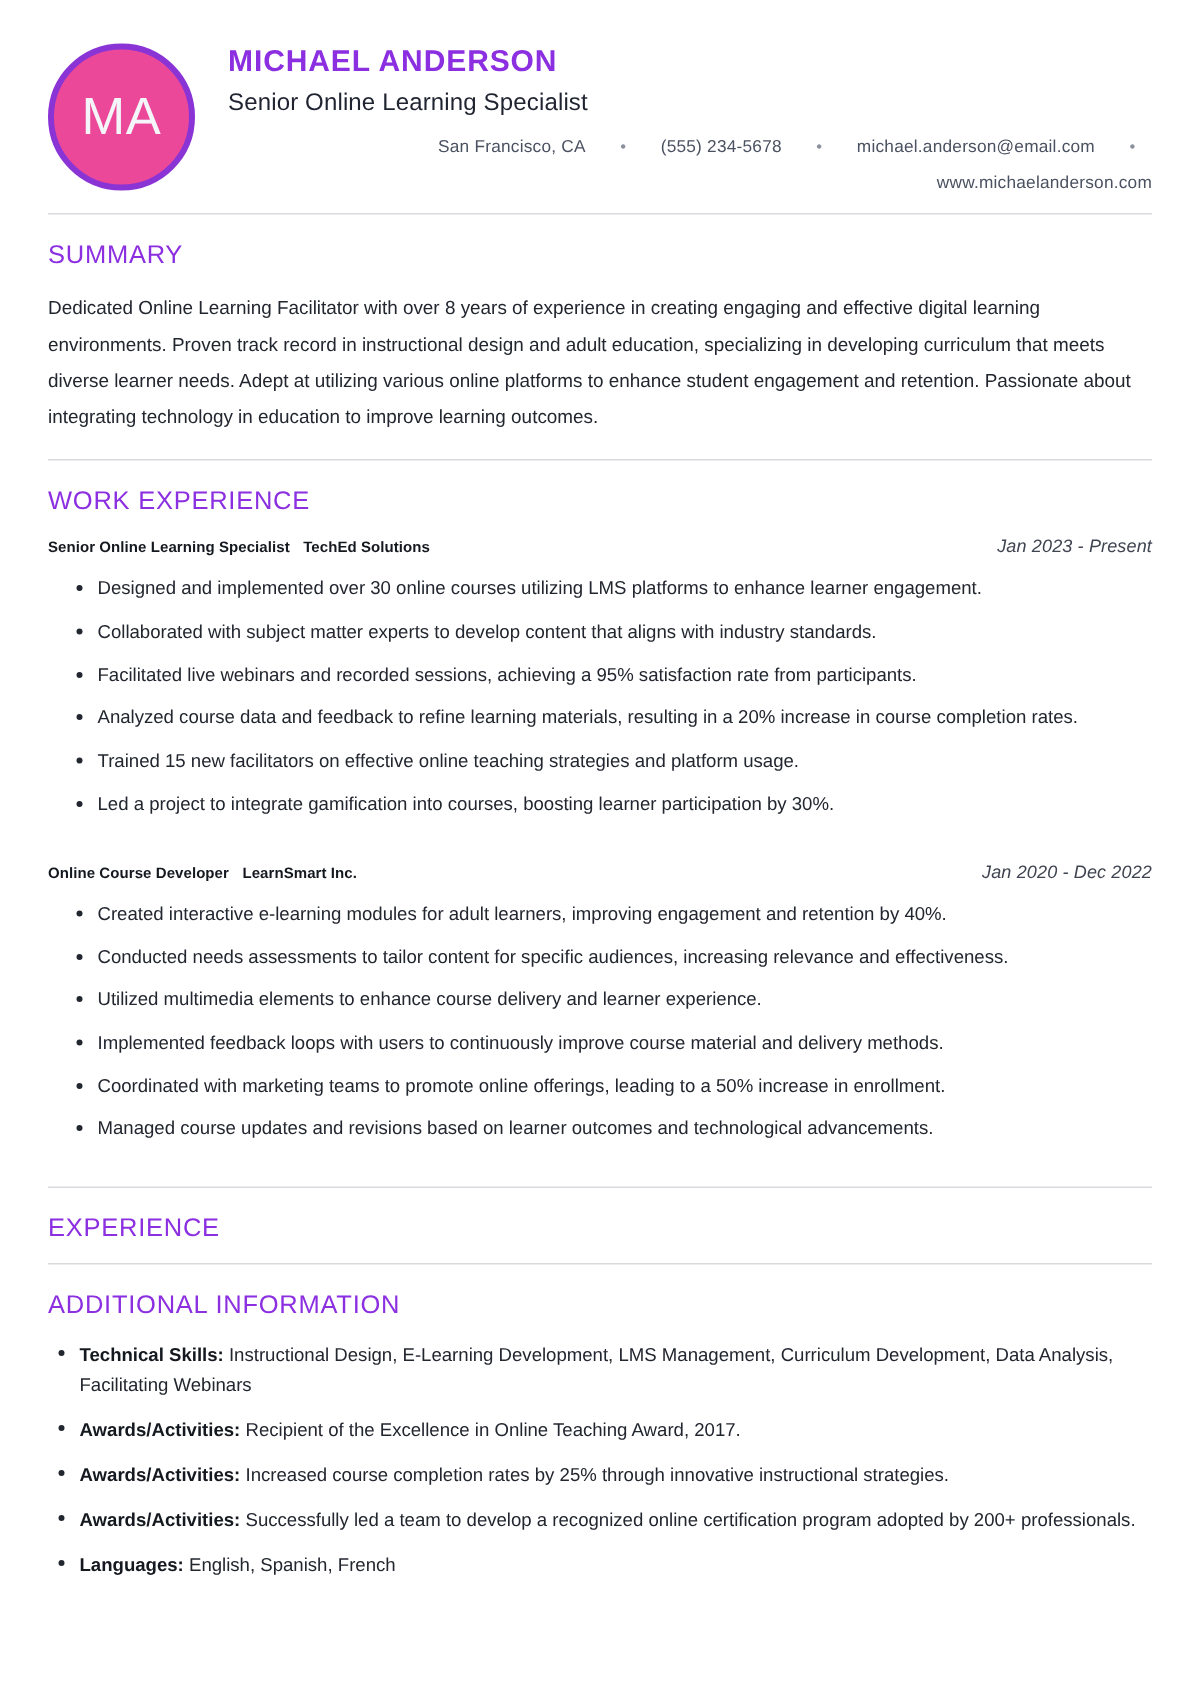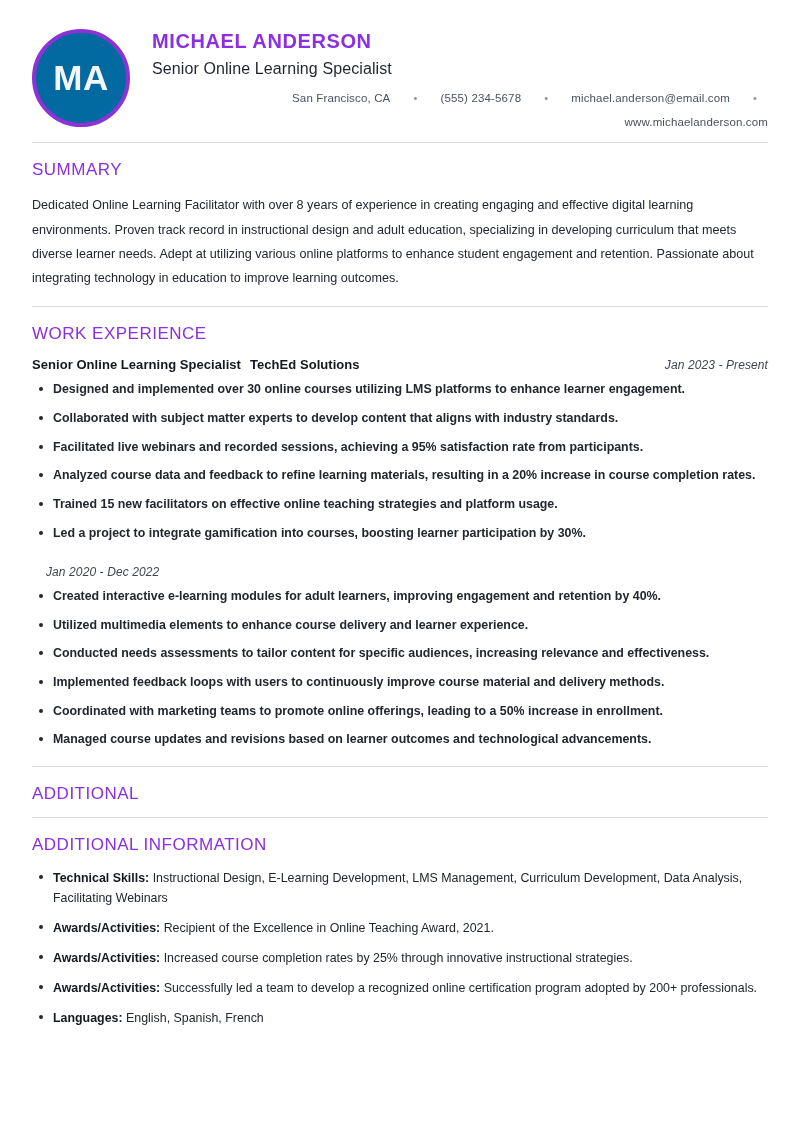--- a/index.html
+++ b/index.html
@@ -34,28 +34,28 @@
   .avatar-wrap {
     flex: 0 0 auto;
     width: 102px;
     padding-top: 3px;
   }
 
   .avatar {
     width: 98px;
     height: 98px;
     border-radius: 50%;
-    background: #0369a1;
+    background: #ec4899;
     border: 4px solid #8b34d6;
     display: flex;
     align-items: center;
     justify-content: center;
     color: #f3f5f8;
     font-size: 35px;
-    font-weight: 700;
+    font-weight: 400;
     letter-spacing: 0.5px;
   }
 
   .header-text {
     flex: 1 1 auto;
     padding-left: 18px;
     padding-top: 4px;
   }
 
   .full-name {
@@ -126,42 +126,41 @@
   .entry:last-child { margin-bottom: 0; }
 
   .entry-head {
     display: flex;
     align-items: baseline;
     justify-content: space-between;
     margin-bottom: 8px;
   }
 
   .entry-heading {
-    font-size: 13px;
+    font-size: 10px;
     font-weight: bold;
     color: #14181f;
     letter-spacing: 0.05px;
   }
 
   .entry-company { padding-left: 9px; }
 
   .entry-date {
     font-size: 12px;
     font-style: italic;
     color: #3f4550;
     white-space: nowrap;
     padding-left: 14px;
     letter-spacing: 0.1px;
   }
 
   ul.bullets {
     list-style: none;
-    margin: 0;
+    margin: 12px;
     padding: 0;
-    font-weight: bold;
   }
 
   ul.bullets > li {
     position: relative;
     padding-left: 21px;
     font-size: 12.4px;
     line-height: 1.55;
     color: #22262f;
     margin-bottom: 9.5px;
   }
@@ -272,54 +271,57 @@
           <li>Analyzed course data and feedback to refine learning materials, resulting in a 20% increase in course completion rates.</li>
           <li>Trained 15 new facilitators on effective online teaching strategies and platform usage.</li>
           <li>Led a project to integrate gamification into courses, boosting learner participation by 30%.</li>
         </ul>
       </div>
 
       <div class="entry-block-gap"></div>
 
       <div class="entry">
         <div class="entry-head">
+          <div class="entry-heading">
+            <span>Online Course Developer</span><span class="entry-company">LearnSmart Inc.</span>
+          </div>
           <div class="entry-date">Jan 2020 - Dec 2022</div>
         </div>
         <ul class="bullets">
           <li>Created interactive e-learning modules for adult learners, improving engagement and retention by 40%.</li>
+          <li>Conducted needs assessments to tailor content for specific audiences, increasing relevance and effectiveness.</li>
           <li>Utilized multimedia elements to enhance course delivery and learner experience.</li>
-          <li>Conducted needs assessments to tailor content for specific audiences, increasing relevance and effectiveness.</li>
           <li>Implemented feedback loops with users to continuously improve course material and delivery methods.</li>
           <li>Coordinated with marketing teams to promote online offerings, leading to a 50% increase in enrollment.</li>
           <li>Managed course updates and revisions based on learner outcomes and technological advancements.</li>
         </ul>
       </div>
 
     </div>
   </div>
 
   <div class="rule"></div>
 
   <div class="section">
-    <div class="section-title">ADDITIONAL</div>
+    <div class="section-title">EXPERIENCE</div>
   </div>
 
   <div class="rule"></div>
 
   <div class="section">
     <div class="section-title">ADDITIONAL INFORMATION</div>
     <div class="section-body">
       <ul class="info-list">
         <li>
           <span class="info-label">Technical Skills:</span>
           <span class="info-value">Instructional Design, E-Learning Development, LMS Management, Curriculum Development, Data Analysis, Facilitating Webinars</span>
         </li>
         <li>
           <span class="info-label">Awards/Activities:</span>
-          <span class="info-value">Recipient of the Excellence in Online Teaching Award, 2021.</span>
+          <span class="info-value">Recipient of the Excellence in Online Teaching Award, 2017.</span>
         </li>
         <li>
           <span class="info-label">Awards/Activities:</span>
           <span class="info-value">Increased course completion rates by 25% through innovative instructional strategies.</span>
         </li>
         <li>
           <span class="info-label">Awards/Activities:</span>
           <span class="info-value">Successfully led a team to develop a recognized online certification program adopted by 200+ professionals.</span>
         </li>
         <li>

